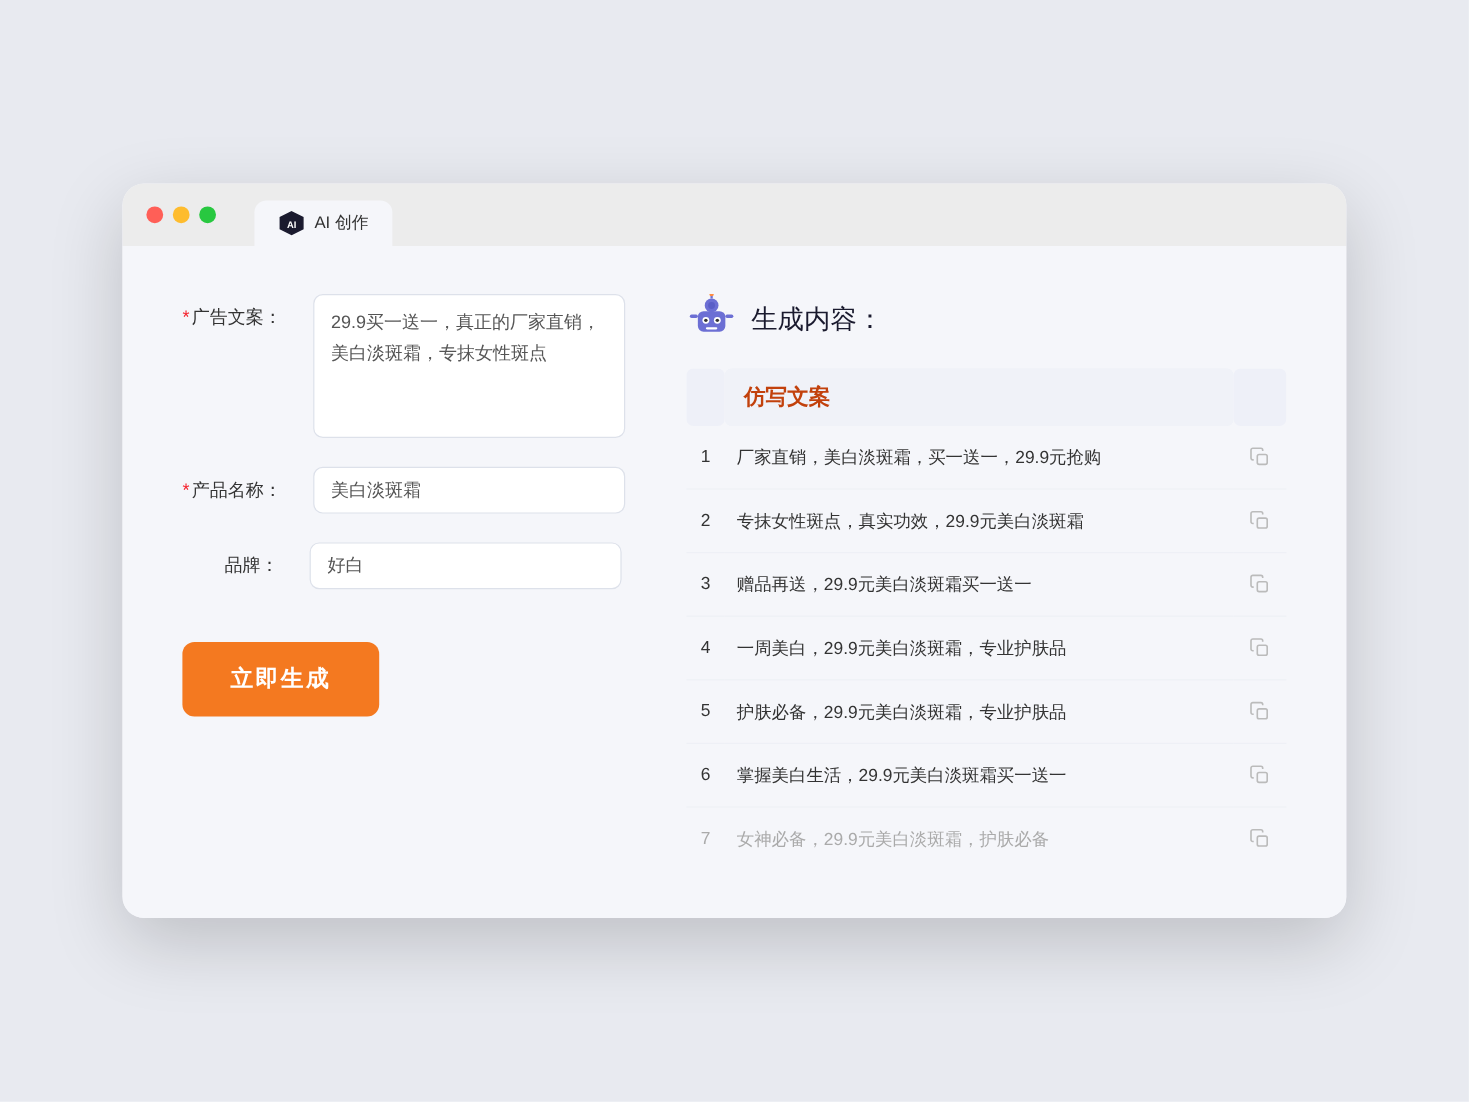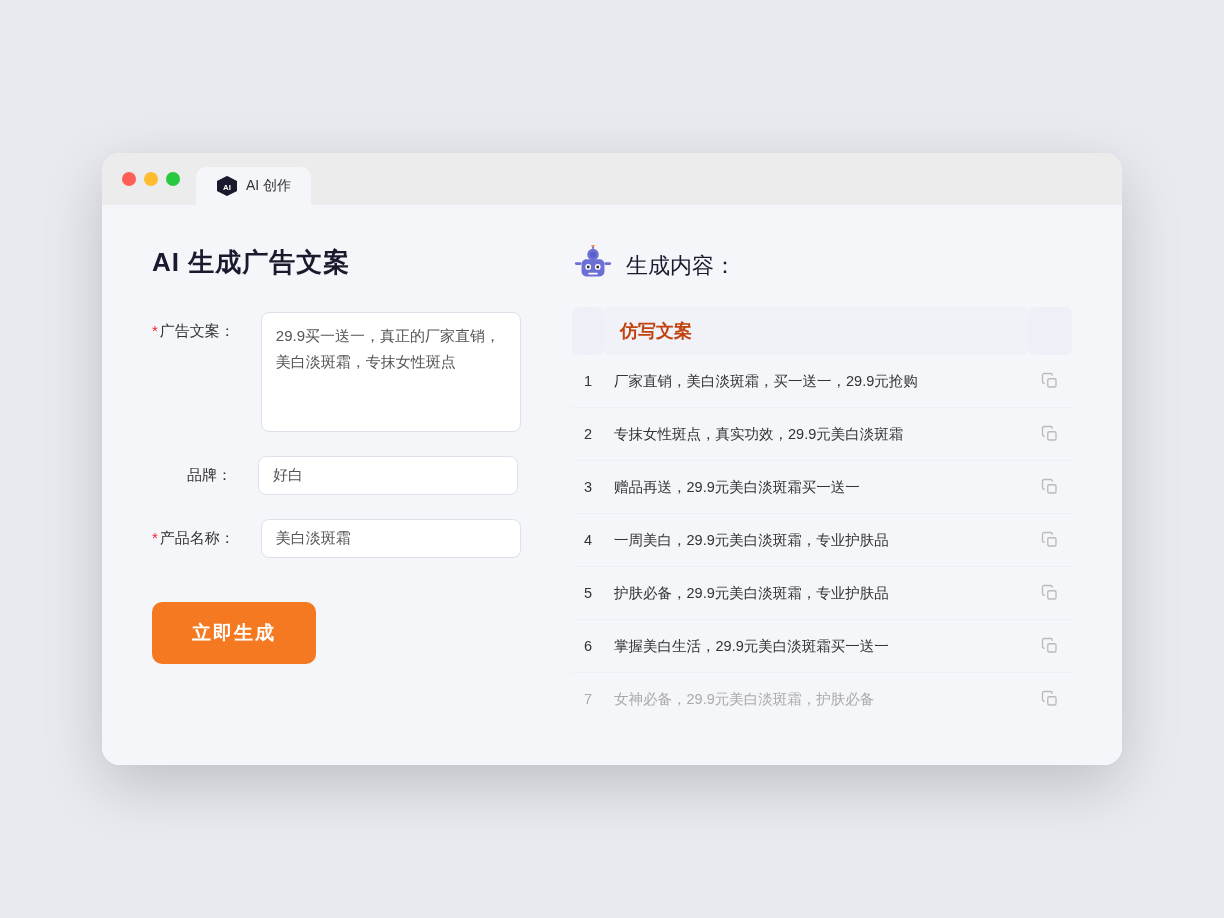--- a/index.html
+++ b/index.html
@@ -18,21 +18,21 @@
       border-radius: 18px;
       box-shadow: 0 20px 60px rgba(0,0,0,0.18);
       overflow: hidden;
     }
 
     .browser-titlebar {
       background: #ececec;
       padding: 14px 20px 0 20px;
       display: flex;
       align-items: center;
-      gap: 16px;
+      gap: 32px;
     }
 
     .traffic-lights {
       display: flex;
       gap: 8px;
       padding-bottom: 14px;
     }
 
     .traffic-light {
       width: 14px;
@@ -246,42 +246,41 @@
         <text x="14" y="19" text-anchor="middle" fill="white" font-size="10" font-weight="bold" font-family="sans-serif">AI</text>
       </svg>
       <span>AI 创作</span>
     </div>
   </div>
 
   <div class="browser-content">
     <div class="main-layout">
 
       <div class="left-panel">
-        <h1 class="page-title">AI 生成广告文案</h1>
 
         
         <div class="form-group">
           <label class="form-label">
             <span class="required-star">*</span><span>广告文案：</span>
           </label>
           <textarea class="form-textarea" style="">29.9买一送一，真正的厂家直销，美白淡斑霜，专抹女性斑点</textarea>
         </div>
 
         
         <div class="form-group">
-          <label class="form-label">品牌：</label>
-          <input class="form-input" type="text" value="好白" style="">
-        </div>
-
-        
-        <div class="form-group">
           <label class="form-label">
             <span class="required-star">*</span><span>产品名称：</span>
           </label>
           <input class="form-input" type="text" value="美白淡斑霜" style="">
+        </div>
+
+        
+        <div class="form-group">
+          <label class="form-label">品牌：</label>
+          <input class="form-input" type="text" value="好白" style="">
         </div>
 
         
         <button class="generate-btn">立即生成</button>
       </div>
 
       <div class="right-panel">
         <div class="result-header">
 
           <svg class="robot-icon" viewBox="0 0 44 44" fill="none">

